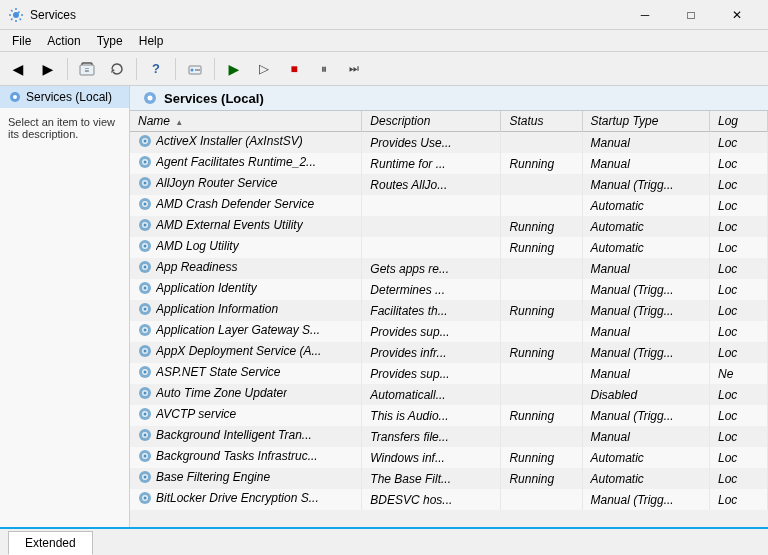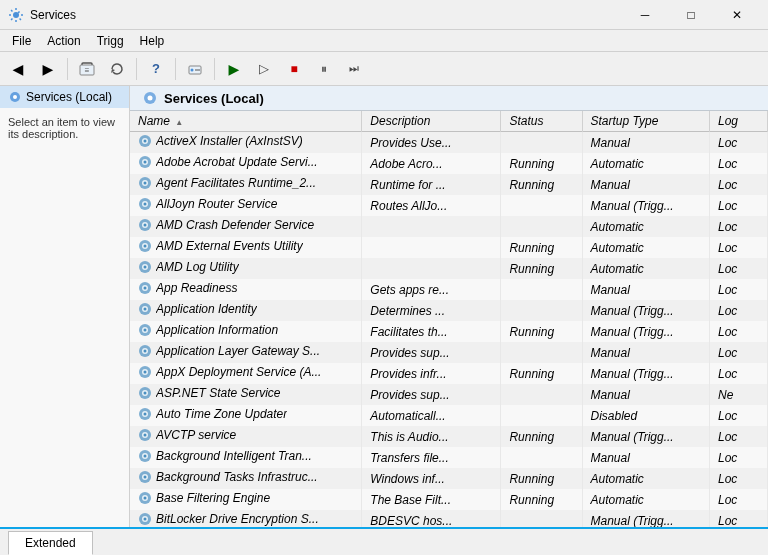--- a/index.html
+++ b/index.html
@@ -201,21 +201,21 @@
   <div class="title-bar-controls">
     <button class="title-btn">─</button>
     <button class="title-btn">□</button>
     <button class="title-btn close">✕</button>
   </div>
 </div>
 
 <div class="menu-bar">
   <span class="menu-item">File</span>
   <span class="menu-item">Action</span>
-  <span class="menu-item">Trigg</span>
+  <span class="menu-item">Type</span>
   <span class="menu-item">Help</span>
 </div>
 
 <div class="toolbar">
   <button class="toolbar-btn" title="Back">◀</button>
   <button class="toolbar-btn" title="Forward">▶</button>
   <div class="toolbar-separator"></div>
   <button class="toolbar-btn" title="Up" style="font-size:11px;">
     <svg width="16" height="16" viewBox="0 0 16 16">
         <rect x="3" y="2" width="10" height="10" rx="1" fill="none" stroke="#555" stroke-width="1.5"></rect>
@@ -309,34 +309,20 @@
               <td>Manual</td>
               <td>Loc</td>
             </tr>
             <tr>
               <td style="max-width: 200px;"><span style="display:inline-flex;align-items:center;gap:4px;">
     <svg width="14" height="14" viewBox="0 0 14 14">
       <circle cx="7" cy="7" r="6" fill="#4a8fc0" opacity="0.7"></circle>
       <circle cx="7" cy="7" r="3" fill="white" opacity="0.8"></circle>
       <circle cx="7" cy="7" r="1.5" fill="#4a8fc0"></circle>
     </svg>
-    <span style="overflow:hidden;text-overflow:ellipsis;white-space:nowrap;">Adobe Acrobat Update Servi...</span>
-  </span></td>
-              <td style="max-width: 120px;">Adobe Acro...</td>
-              <td>Running</td>
-              <td>Automatic</td>
-              <td>Loc</td>
-            </tr>
-            <tr>
-              <td style="max-width: 200px;"><span style="display:inline-flex;align-items:center;gap:4px;">
-    <svg width="14" height="14" viewBox="0 0 14 14">
-      <circle cx="7" cy="7" r="6" fill="#4a8fc0" opacity="0.7"></circle>
-      <circle cx="7" cy="7" r="3" fill="white" opacity="0.8"></circle>
-      <circle cx="7" cy="7" r="1.5" fill="#4a8fc0"></circle>
-    </svg>
     <span style="overflow:hidden;text-overflow:ellipsis;white-space:nowrap;">Agent Facilitates Runtime_2...</span>
   </span></td>
               <td style="max-width: 120px;">Runtime for ...</td>
               <td>Running</td>
               <td>Manual</td>
               <td>Loc</td>
             </tr>
             <tr>
               <td style="max-width: 200px;"><span style="display:inline-flex;align-items:center;gap:4px;">
     <svg width="14" height="14" viewBox="0 0 14 14">

